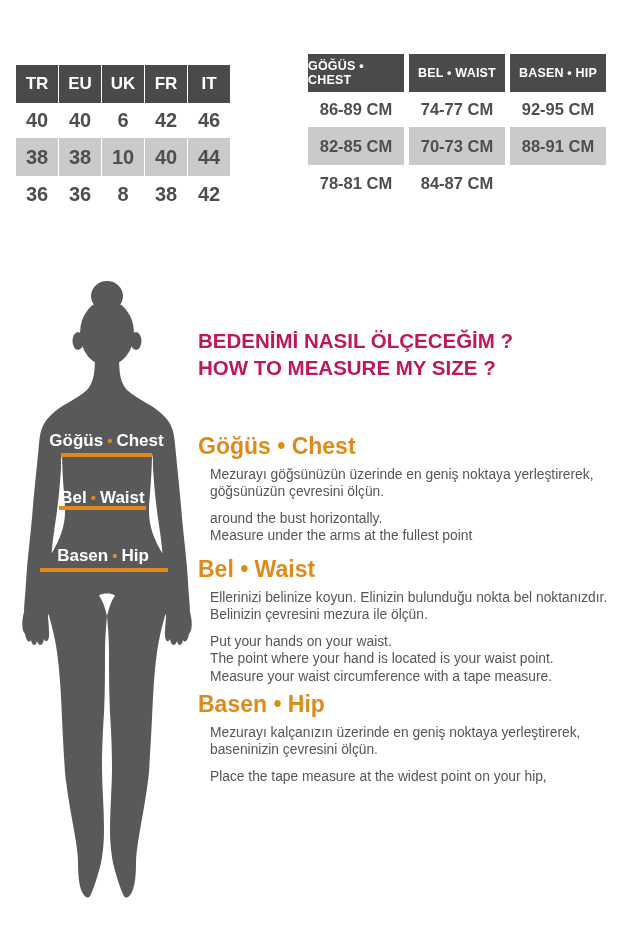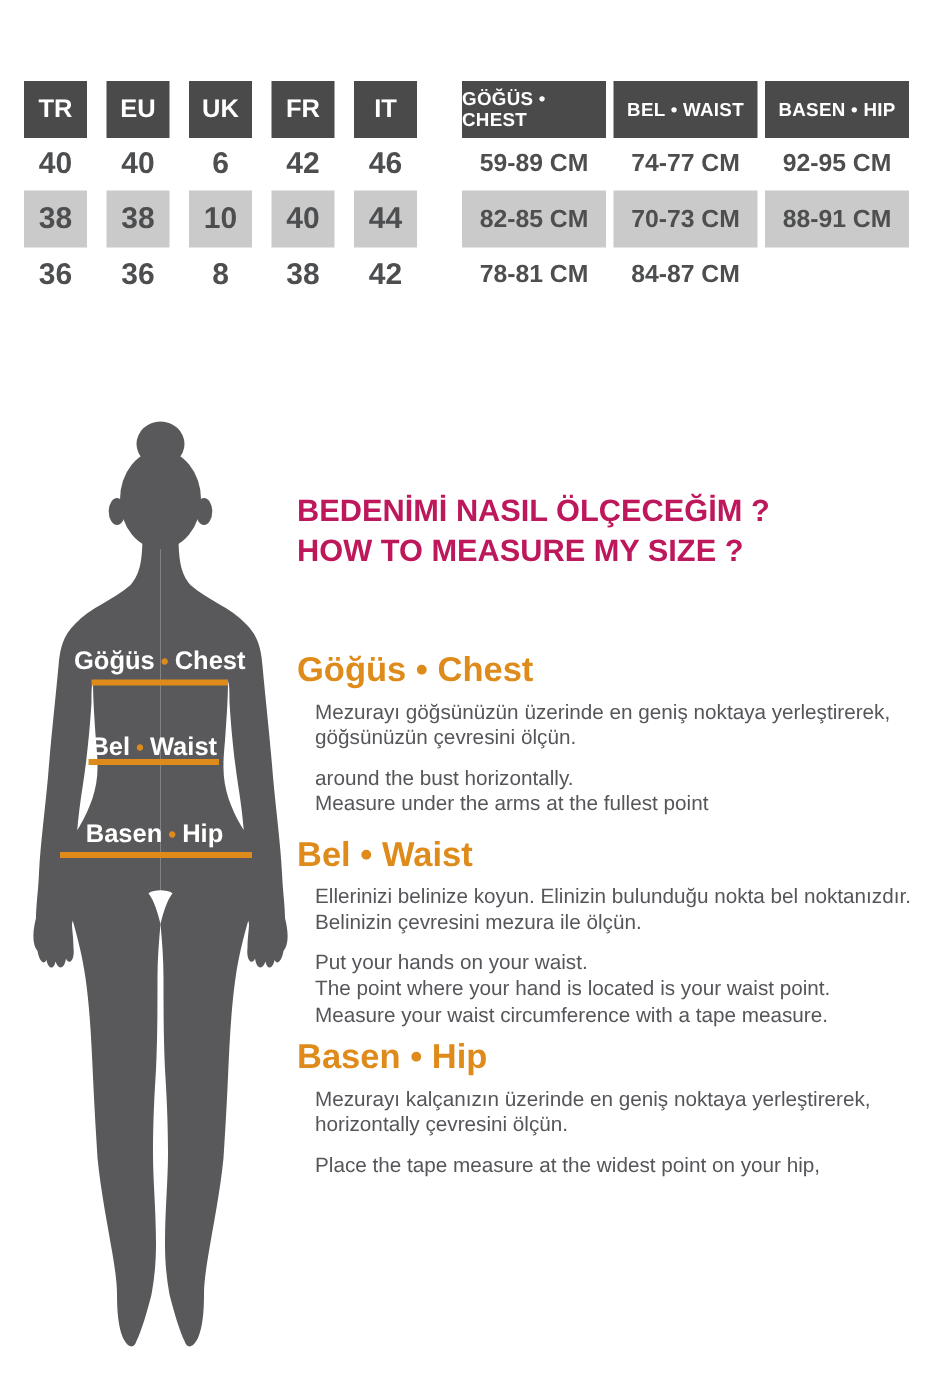--- a/index.html
+++ b/index.html
@@ -4,21 +4,21 @@
 <style>
   html,body{margin:0;padding:0;}
   body{
     width:621px;height:931px;background:#ffffff;position:relative;
     font-family:"Liberation Sans", sans-serif;overflow:hidden;
   }
   .canvas{position:absolute;inset:0;}
 
   
   .stable{position:absolute;display:grid;grid-template-rows:38px 35px 38px 36px;}
-  .tableL{left:16px;top:54px;grid-template-columns:repeat(5,42px);column-gap:13px;}
+  .tableL{left:16px;top:65px;grid-template-columns:repeat(5,42px);column-gap:1px;}
   .tableR{left:308px;top:54px;grid-template-columns:repeat(3,96px);column-gap:5px;}
   .cell{display:flex;align-items:center;justify-content:center;
         font-weight:bold;color:#4d4e50;font-size:20px;}
   .tableR .cell{font-size:16.5px;}
   .cell.dark{background:#4a4a4b;color:#ffffff;}
   .tableL .cell.dark{font-size:17px;}
   .tableR .cell.dark{font-size:12.5px;letter-spacing:.2px;}
   .cell.gray{background:#cacaca;}
 
   
@@ -67,21 +67,21 @@
     <div class="cell">8</div>
     <div class="cell">38</div>
     <div class="cell">42</div>
   </div>
 
   <div class="stable tableR">
     <div class="cell dark">GÖĞÜS • CHEST</div>
     <div class="cell dark">BEL • WAIST</div>
     <div class="cell dark">BASEN • HIP</div>
 
-    <div class="cell">59-89 CM</div>
+    <div class="cell">86-89 CM</div>
     <div class="cell">74-77 CM</div>
     <div class="cell">92-95 CM</div>
 
     <div class="cell gray">82-85 CM</div>
     <div class="cell gray">70-73 CM</div>
     <div class="cell gray">88-91 CM</div>
 
     <div class="cell">78-81 CM</div>
     <div class="cell">84-87 CM</div>
   </div>
@@ -179,20 +179,20 @@
       <div class="tline">Put your hands on your waist.</div>
       <div class="tline">The point where your hand is located is your waist point.</div>
       <div class="tline">Measure your waist circumference with a tape measure.</div>
     </div>
   </div>
 
   <div class="sec" style="top:691px">
     <div class="sec-h">Basen • Hip</div>
     <div class="para">
       <div class="tline">Mezurayı kalçanızın üzerinde en geniş noktaya yerleştirerek,</div>
-      <div class="tline">horizontally çevresini ölçün.</div>
+      <div class="tline">baseninizin çevresini ölçün.</div>
     </div>
     <div class="para">
       <div class="tline">Place the tape measure at the widest point on your hip,</div>
     </div>
   </div>
 
 </div>
 
 </body></html>

